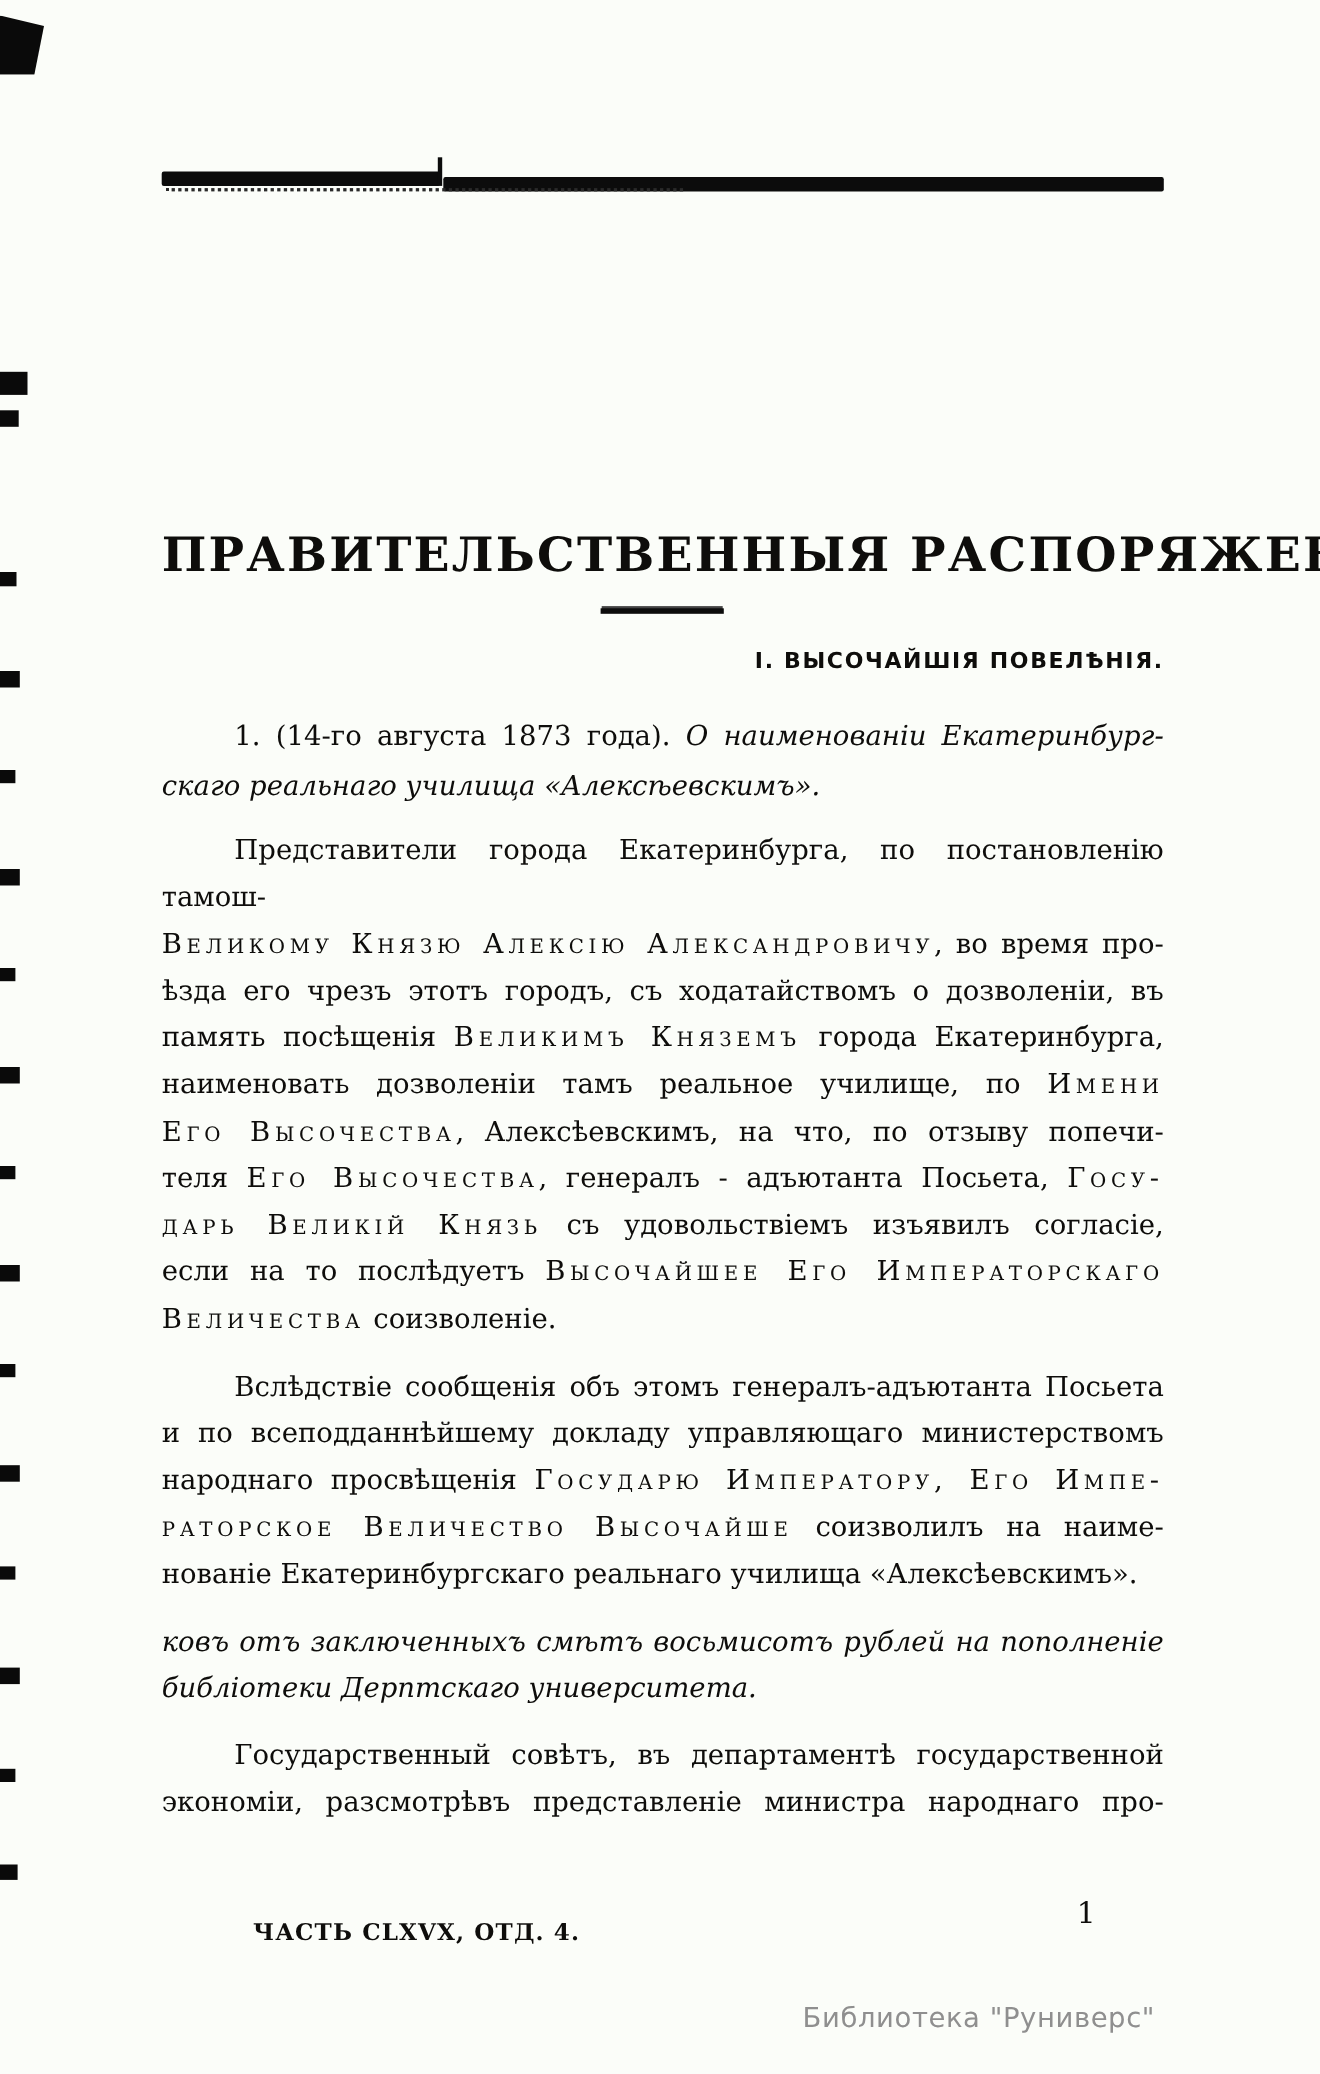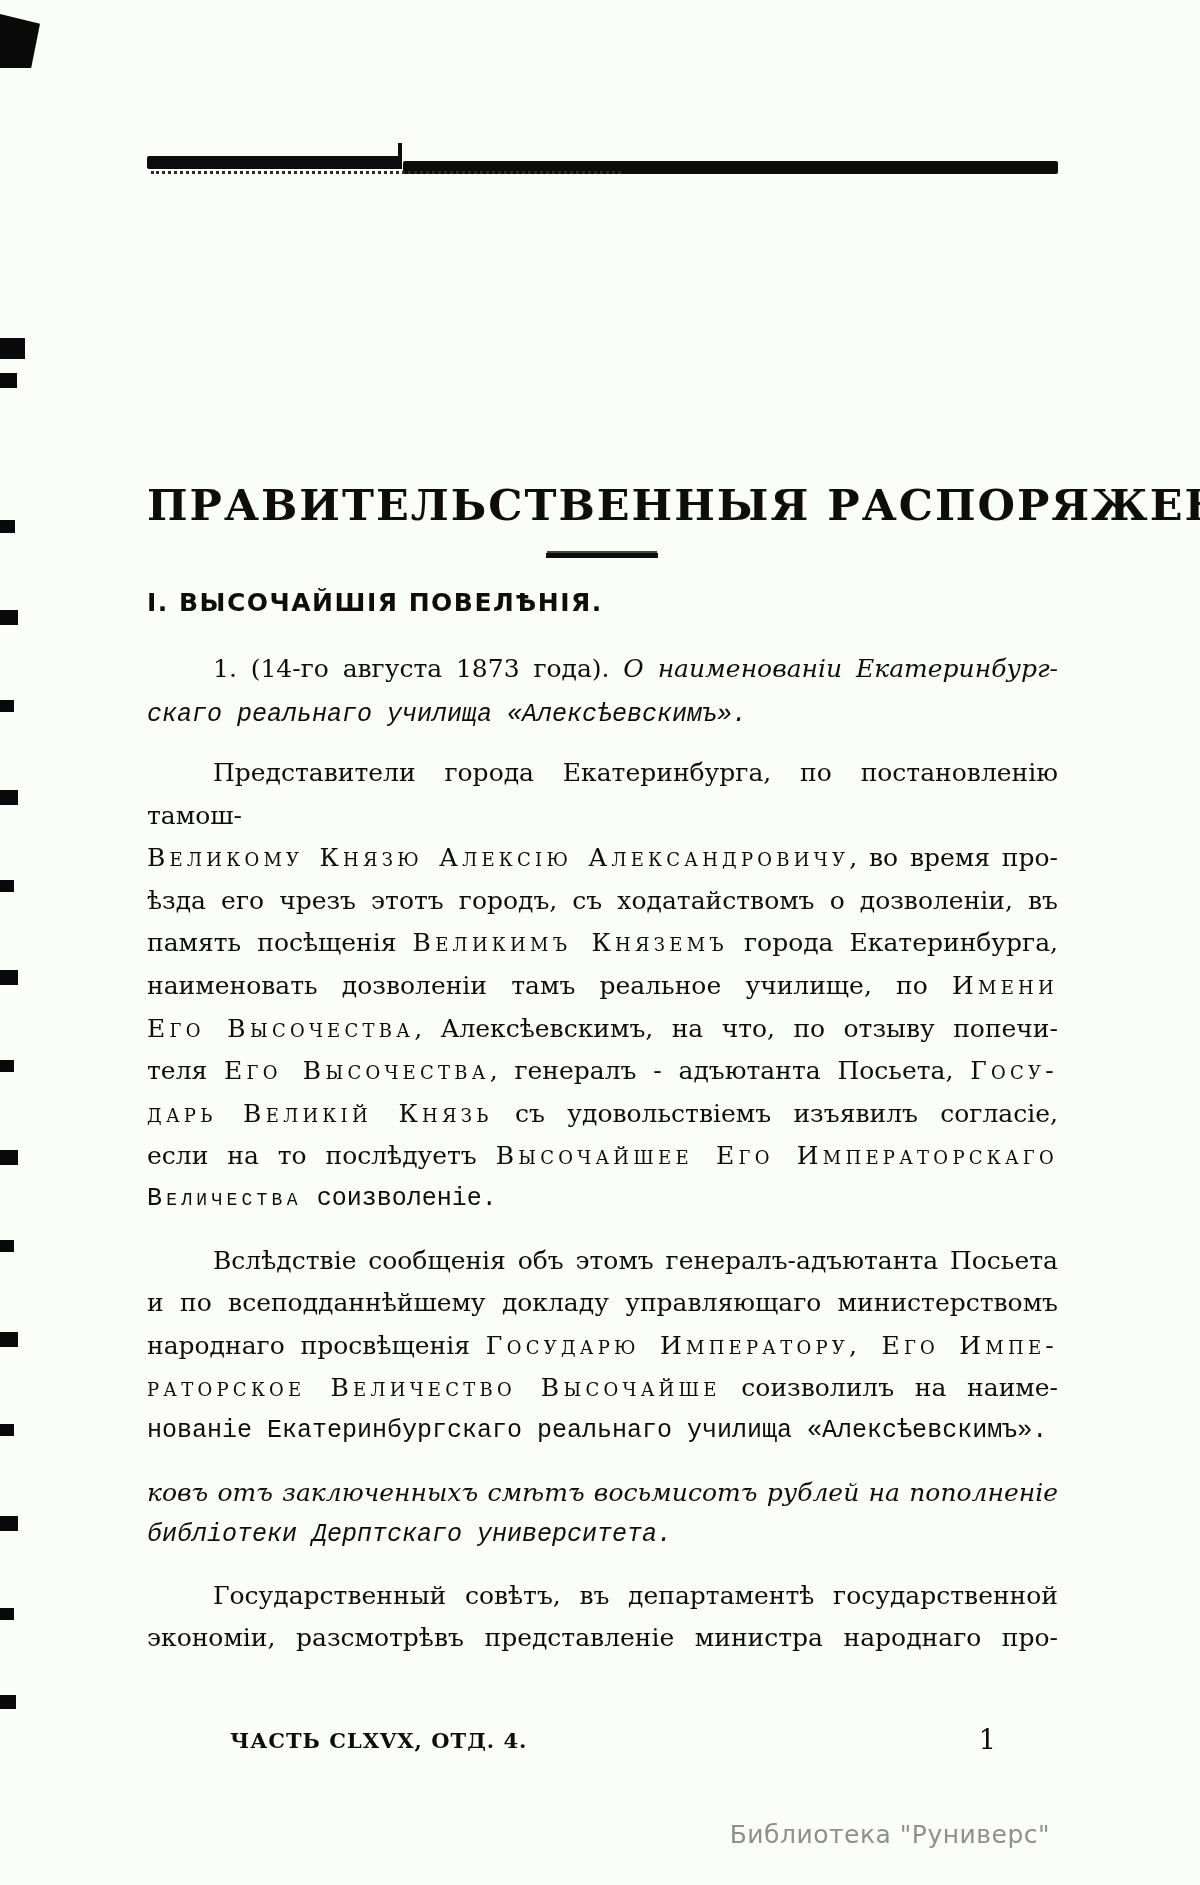--- a/index.html
+++ b/index.html
@@ -30,46 +30,46 @@
     font-size:43px; font-weight:bold; letter-spacing:2px;
     white-space:nowrap;
   }
   .title-divider {
     position:absolute; left:546px; top:553px; width:112px; height:5px;
     background:#0c0c0c;
     box-shadow:0 -3px 0 -1px #444;
   }
   .section-heading {
     position:absolute; left:147px; top:588px; width:911px;
-    margin:0; text-align:left;
+    margin:0; text-align:right;
     font-family:"DejaVu Sans","Liberation Sans",sans-serif;
-    font-size:25px; font-weight:bold; letter-spacing:1.5px;
+    font-size:20px; font-weight:bold; letter-spacing:1.5px;
     white-space:nowrap;
   }
 
   .text-col {
     position:absolute; left:147px; top:646px; width:911px;
     font-size:25px; line-height:42.6px;
   }
   .para { margin:0; }
   .para.item  { line-height:46px; margin-bottom:14px; }
   .para.body  { margin-bottom:19px; }
   .para.item2 { margin-bottom:18px; line-height:42.6px; }
   .line { text-align:justify; text-align-last:justify; }
-  .line.nj { text-align-last:left;font-family:Liberation Mono, monospace; }
+  .line.nj { text-align-last:left; }
   .line.ind { text-indent:66px; }
   .rm { font-style:normal;margin-top:24px; }
   .it { font-style:italic; }
   .sc { font-variant:small-caps; letter-spacing:0.17em; }
 
   .footer-row {
     position:absolute; left:147px; top:1724px; width:911px; height:36px;
   }
   .footer-volume {
-    position:absolute; left:83px; top:4px;
+    position:absolute; left:83px; top:20px;
     font-size:21px; font-weight:bold; letter-spacing:1px;
   }
   .footer-page-number {
     position:absolute; right:62px; top:0;
     font-size:27px;
   }
 
   .watermark {
     position:absolute; right:150px; top:1820px;
     font-family:"DejaVu Sans","Liberation Sans",sans-serif;

